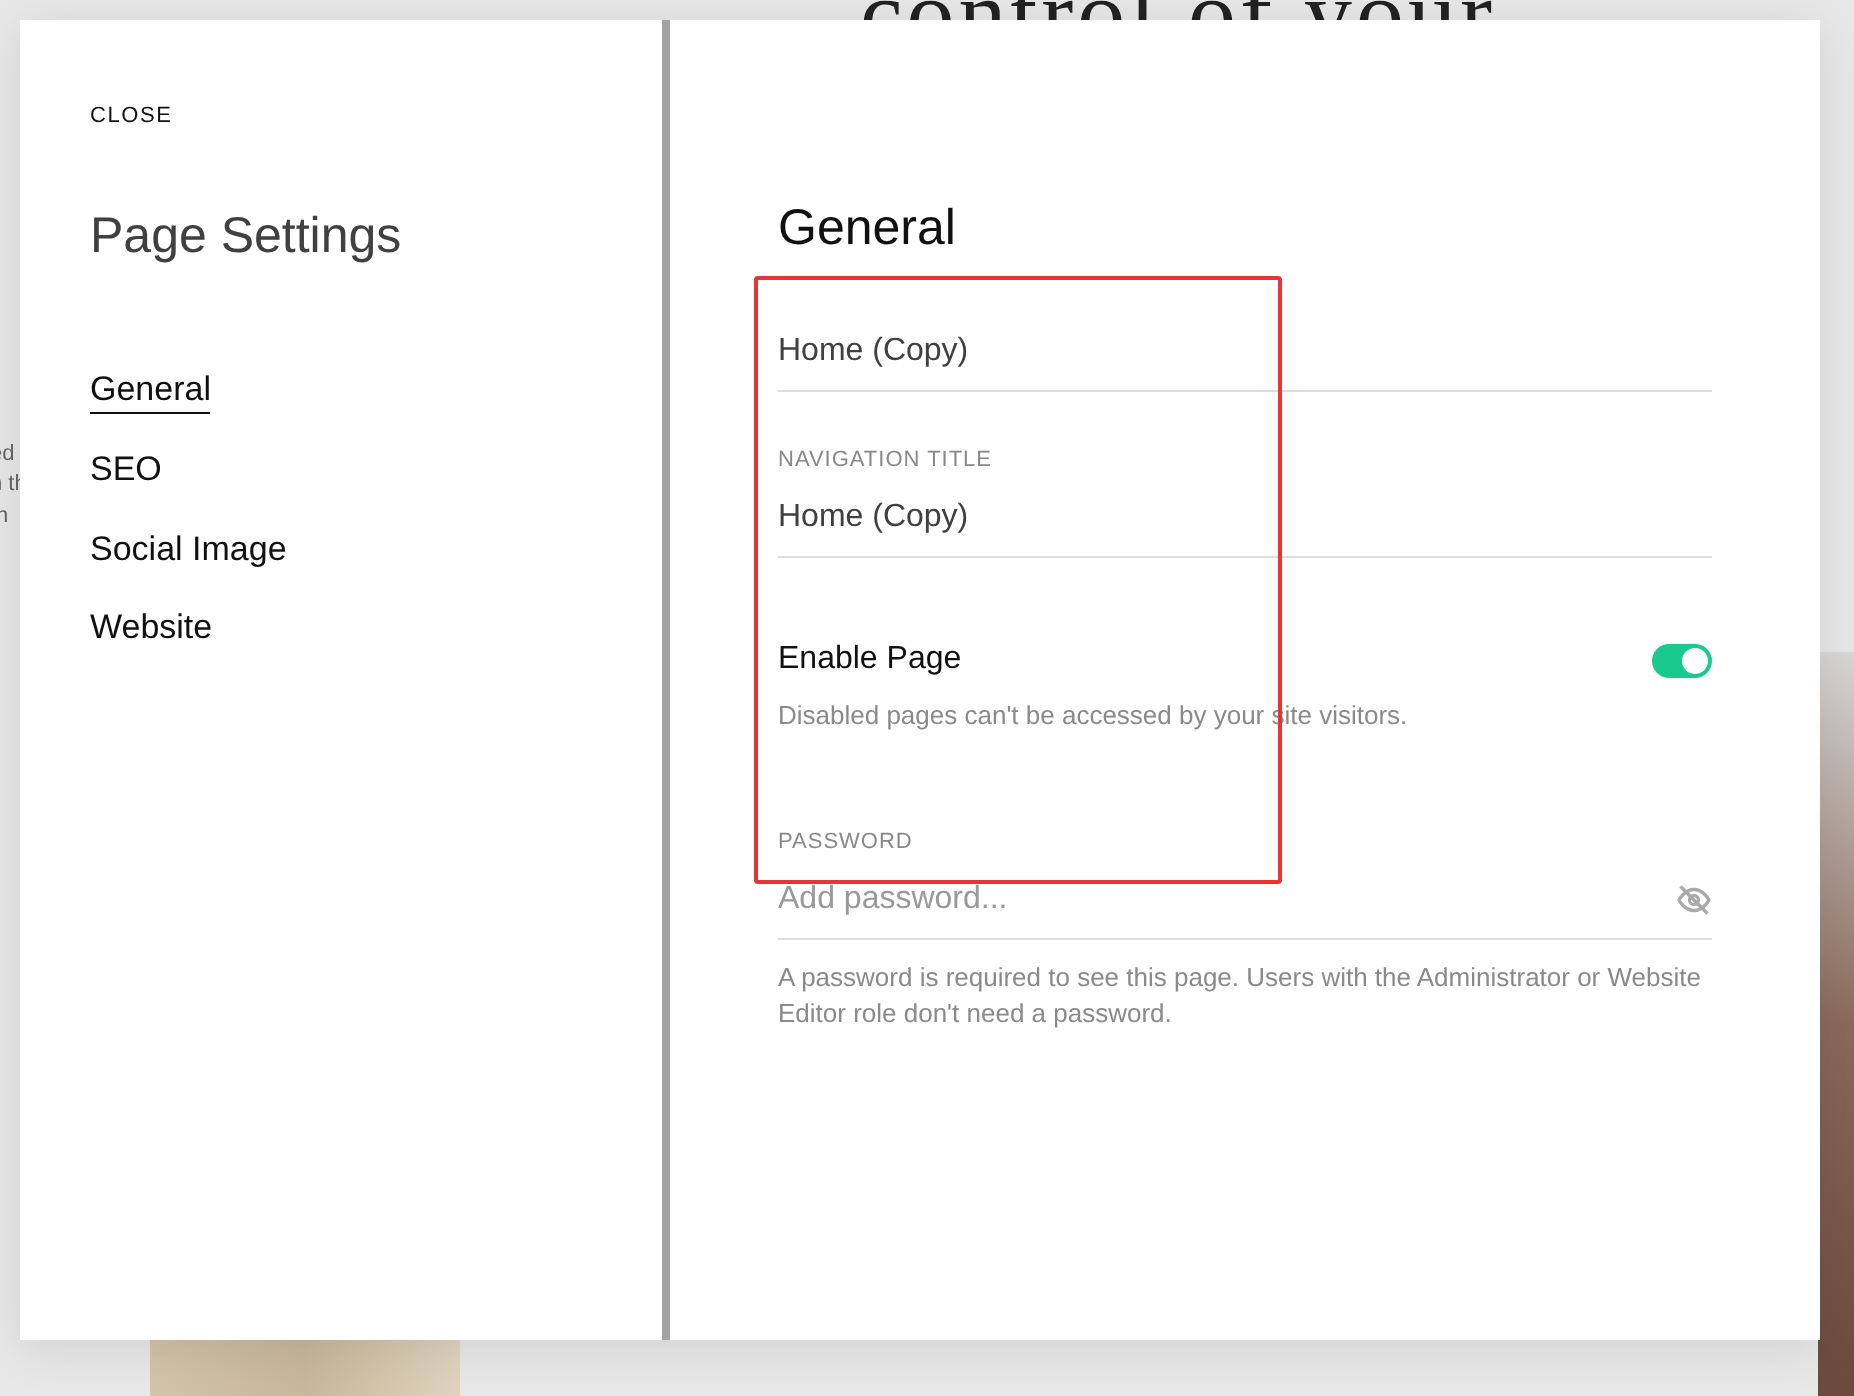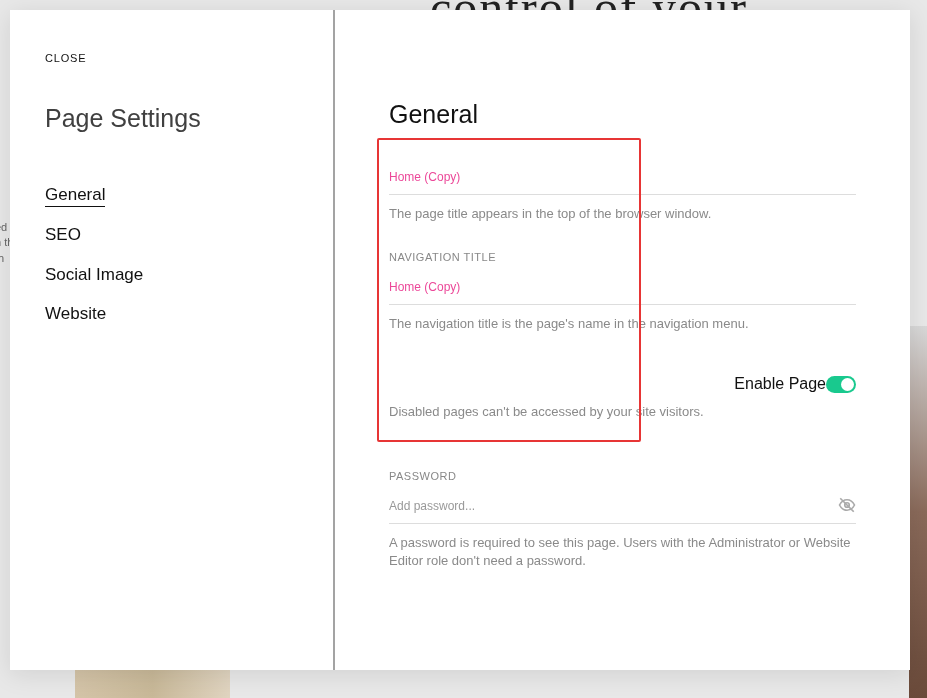--- a/index.html
+++ b/index.html
@@ -60,21 +60,21 @@
       top: 10px;
       width: 900px;
       height: 660px;
       background: #fff;
       display: flex;
       box-shadow: 0 4px 24px rgba(0,0,0,0.1);
     }
     .sidebar {
       width: 325px;
       padding: 42px 40px 26px 35px;
-      border-right: 2px solid #a3a3a3;
+      border-right: 4px solid #a3a3a3;
     }
     .close-btn {
       font-size: 11px;
       letter-spacing: 0.8px;
       font-weight: 500;
       color: #111;
       cursor: pointer;
       margin-bottom: 40px;
     }
     .sidebar-title {
@@ -142,40 +142,40 @@
       font-size: 11px;
       letter-spacing: 0.5px;
       color: #888;
       font-weight: 400;
       margin-bottom: 14px;
     }
     .field-input {
       width: 100%;
       border: none;
       border-bottom: 1px solid #ddd;
-      font-size: 12px;
-      color: #ec4899;
+      font-size: 16px;
+      color: #404040;
       padding-bottom: 10px;
       outline: none;
       font-family: inherit;
       background: transparent;
     }
     .field-input::placeholder {
       color: #999;
     }
     .field-help {
       font-size: 13px;
       color: #8a8a8a;
       margin-top: 10px;
       line-height: 1.4;
     }
     .toggle-row {
       display: flex;
       align-items: center;
-      justify-content: flex-end;
+      justify-content: space-between;
       margin-top: 42px;
       margin-bottom: 10px;
     }
     .toggle-label {
       font-size: 16px;
       color: #111;
     }
     .toggle {
       width: 30px;
       height: 17px;
@@ -229,27 +229,25 @@
     </ul>
   </div>
 
   <div class="content">
     <h2 class="section-title">General</h2>
 
     <div class="highlight-box"></div>
 
     <div class="field">
       <input class="field-input" type="text" value="Home (Copy)" style="">
-      <div class="field-help">The page title appears in the top of the browser window.</div>
     </div>
 
     <div class="field">
       <div class="field-label">NAVIGATION TITLE</div>
       <input class="field-input" type="text" value="Home (Copy)" style="">
-      <div class="field-help">The navigation title is the page's name in the navigation menu.</div>
     </div>
 
 
     <div class="toggle-row">
       <div class="toggle-label">Enable Page</div>
       <div class="toggle">
         <div class="toggle-knob"></div>
       </div>
     </div>
     <div class="field-help">Disabled pages can't be accessed by your site visitors.</div>

